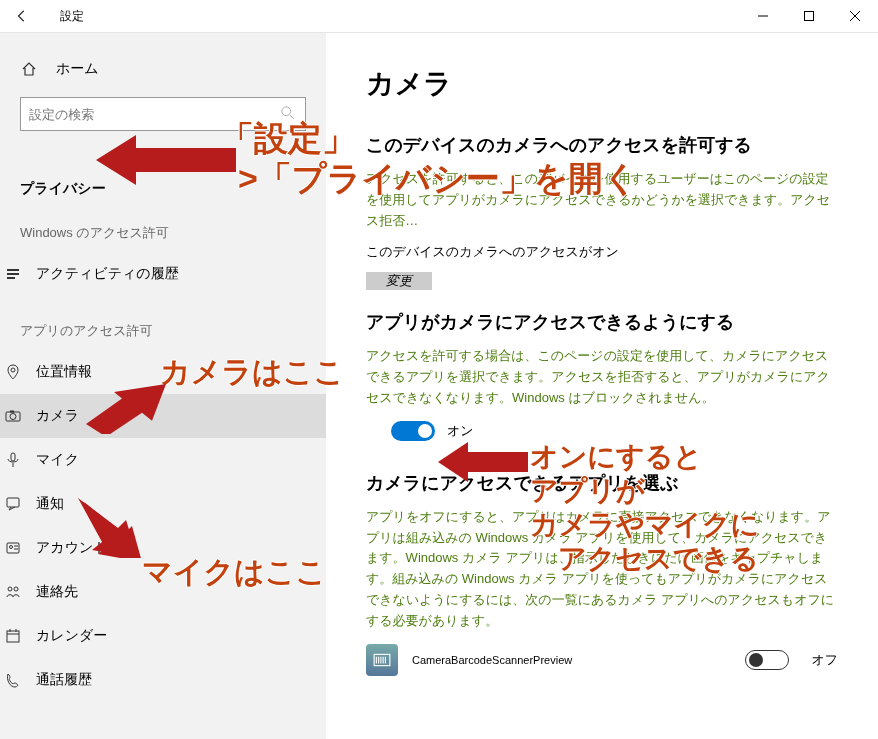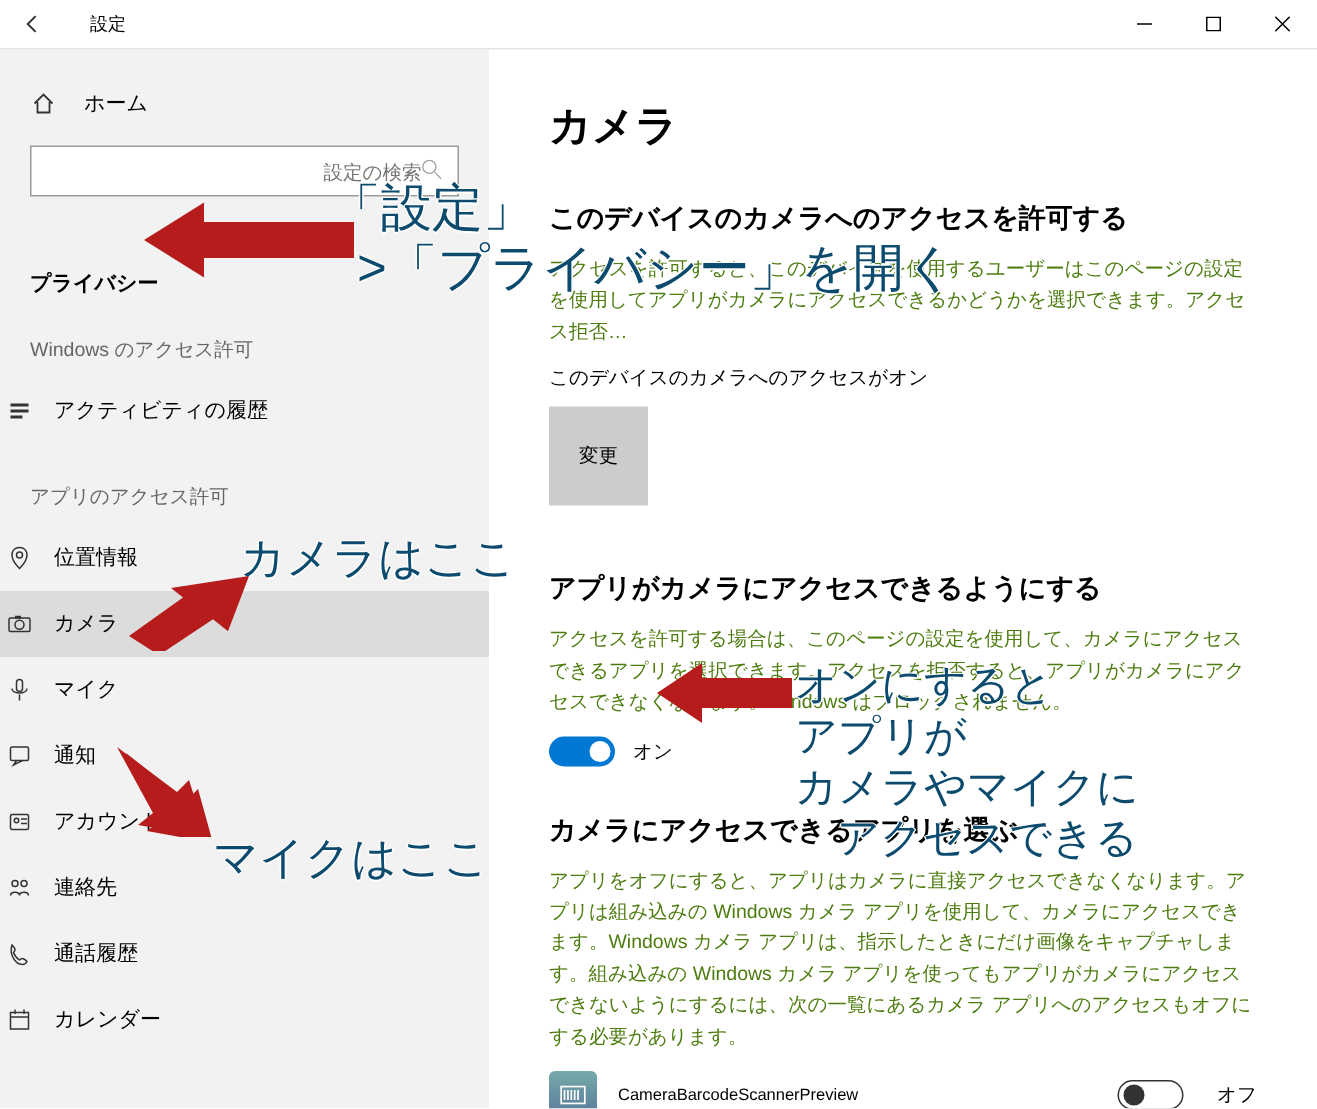--- a/index.html
+++ b/index.html
@@ -12,53 +12,53 @@
 .titlebar .winbtn { width: 46px; height: 100%; display: flex; align-items: center; justify-content: center; }
 
 .layout { display: flex; height: calc(100% - 33px); }
 
 .sidebar { width: 326px; background: #f2f2f2; padding-top: 16px; overflow: hidden; }
 .home-row { display: flex; align-items: center; height: 40px; padding-left: 20px; gap: 18px; }
 .home-row .icon { width: 18px; height: 18px; display: flex; align-items: center; justify-content: center; }
 .home-row .label { font-size: 14px; }
 
 .search-box { margin: 8px 20px 12px 20px; border: 1px solid #999; background: #fff; height: 34px; display: flex; align-items: center; padding: 0 8px; }
-.search-box input { border: none; outline: none; flex: 1; font-size: 13px; background: transparent; text-align: right; }
+.search-box input { border: none; outline: none; flex: 1; font-size: 13px; background: transparent; }
 .search-box .sicon { width: 16px; height: 16px; opacity: 0.6; }
 
 .section-title { padding: 4px 20px 18px 20px; font-size: 14px; font-weight: 600; margin-top: 45px; }
 .group-label { padding: 8px 20px 10px 20px; font-size: 13px; color: #666; }
 
 .nav-item { display: flex; align-items: center; height: 44px; padding-left: 4px; gap: 14px; cursor: default; }
 .nav-item.selected { background: #dcdcdc; }
 .nav-item .icon { width: 18px; height: 18px; display: flex; align-items: center; justify-content: center; color: #333; }
 .nav-item .label { font-size: 14px; }
 
 .content { flex: 1; padding: 32px 40px 0 40px; overflow: hidden; }
 .content h1 { font-size: 28px; font-weight: 600; margin-bottom: 30px; }
 .content h2 { font-size: 18px; font-weight: 600; margin-bottom: 12px; }
 .content p.desc { font-size: 13px; color: #4d7c0f; line-height: 1.6; margin-bottom: 12px; }
 .content .status-line { font-size: 13px; color: #000; margin-top: 12px; margin-bottom: 10px; }
-.change-btn { background: #ccc; border: none; padding: 24px 20px; font-size: 13px; margin-bottom: 43px; display: inline-block; }
-
-.toggle-row { display: flex; align-items: center; gap: 12px; margin-bottom: 30px; }
+.change-btn { background: #ccc; border: none; padding: 0 20px; font-size: 13px; margin-bottom: 20px; display: inline-block; font-style: italic; }
+
+.toggle-row { display: flex; align-items: center; gap: 12px; margin-bottom: 30px; margin-left: 25px; }
 .toggle { width: 44px; height: 20px; border-radius: 10px; background: #0078d4; position: relative; display: inline-block; }
 .toggle .knob { position: absolute; right: 3px; top: 3px; width: 14px; height: 14px; border-radius: 50%; background: #fff; }
 .toggle.off { background: #fff; border: 1px solid #333; }
 .toggle.off .knob { left: 3px; right: auto; background: #333; top: 2px; }
 .toggle-label { font-size: 13px; }
 
 .app-row { display: flex; align-items: center; gap: 14px; margin-top: 10px; }
 .app-icon { width: 32px; height: 32px; background: linear-gradient(#7aa,#579); border-radius: 4px; display: flex; align-items: center; justify-content: center; color: #fff; }
 .app-name { flex: 1; font-size: 11px; }
 .app-row .toggle-label { margin-left: 8px; }
 
 
 .anno { position: absolute; pointer-events: none; z-index: 100; }
-.anno-text { color: #0c4a6e; font-weight: 400; text-shadow: -1px 0 #fff,1px 0 #fff,0 -1px #fff,0 1px #fff; white-space: nowrap; }
+.anno-text { color: #c2410c; font-weight: 700; text-shadow: -1px 0 #fff,1px 0 #fff,0 -1px #fff,0 1px #fff; white-space: nowrap; }
 svg.arrow path { fill: #b71c1c; }
 </style>
 </head>
 <body>
 
 <div class="titlebar">
   <div class="back">
     <svg width="14" height="14" viewBox="0 0 16 16">
         <path d="M10 2 L4 8 L10 14" stroke="#333" stroke-width="1.5" fill="none"></path>
       </svg>
@@ -175,35 +175,35 @@
             <circle cx="5" cy="5" r="2" stroke="#333" fill="none"></circle>
             <circle cx="11" cy="5" r="2" stroke="#333" fill="none"></circle>
             <path d="M2 13 C2 10 8 10 8 13 M8 13 C8 10 14 10 14 13" stroke="#333" fill="none"></path>
           </svg>
       </span>
       <span class="label">連絡先</span>
     </div>
     <div class="nav-item">
       <span class="icon">
         <svg width="16" height="16" viewBox="0 0 16 16">
-            <path d="M3 2 C3 2 5 4 5 5 C5 6 4 7 4 7 C4 7 5 10 8 12 C8 12 9 11 10 11 C11 11 13 13 13 13 C13 13 12 15 10 15 C5 15 1 8 3 2 Z" stroke="#333" fill="none"></path>
-          </svg>
-      </span>
-      <span class="label">通話履歴</span>
-    </div>
-    <div class="nav-item">
-      <span class="icon">
-        <svg width="16" height="16" viewBox="0 0 16 16">
             <rect x="2" y="3" width="12" height="11" stroke="#333" fill="none"></rect>
             <line x1="2" y1="6" x2="14" y2="6" stroke="#333"></line>
             <line x1="5" y1="1" x2="5" y2="4" stroke="#333"></line>
             <line x1="11" y1="1" x2="11" y2="4" stroke="#333"></line>
           </svg>
       </span>
       <span class="label">カレンダー</span>
+    </div>
+    <div class="nav-item">
+      <span class="icon">
+        <svg width="16" height="16" viewBox="0 0 16 16">
+            <path d="M3 2 C3 2 5 4 5 5 C5 6 4 7 4 7 C4 7 5 10 8 12 C8 12 9 11 10 11 C11 11 13 13 13 13 C13 13 12 15 10 15 C5 15 1 8 3 2 Z" stroke="#333" fill="none"></path>
+          </svg>
+      </span>
+      <span class="label">通話履歴</span>
     </div>
   </div>
 
   <div class="content">
     <h1>カメラ</h1>
 
     <h2>このデバイスのカメラへのアクセスを許可する</h2>
     <p class="desc">アクセスを許可すると、このデバイスを使用するユーザーはこのページの設定を使用してアプリがカメラにアクセスできるかどうかを選択できます。アクセス拒否…</p>
     <div class="status-line">このデバイスのカメラへのアクセスがオン</div>
     <button class="change-btn">変更</button>

